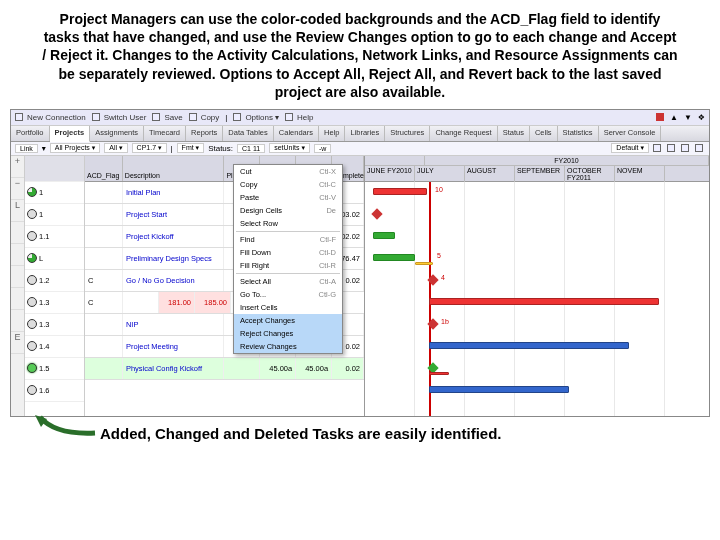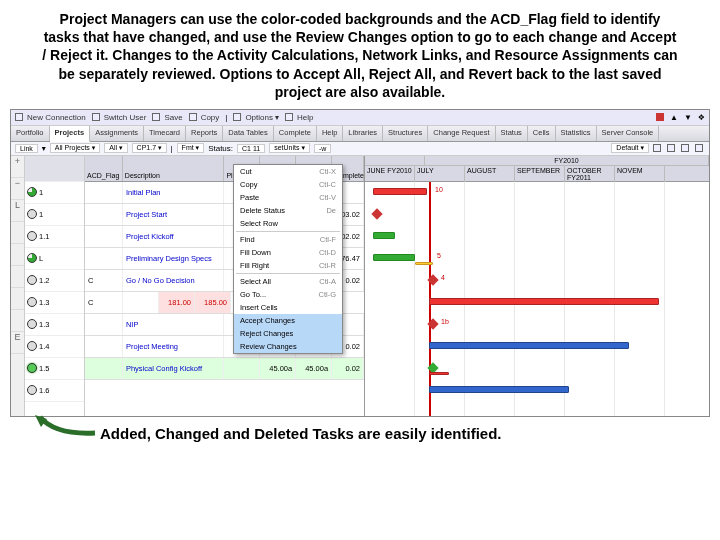--- a/index.html
+++ b/index.html
@@ -98,21 +98,21 @@
     <span>❖</span>
   </div>
 
   <div class="tabs" id="tabs">
       <div class="tab">Portfolio</div>
       <div class="tab active">Projects</div>
       <div class="tab">Assignments</div>
       <div class="tab">Timecard</div>
       <div class="tab">Reports</div>
       <div class="tab">Data Tables</div>
-      <div class="tab">Complete</div>
+      <div class="tab">Calendars</div>
       <div class="tab">Help</div>
       <div class="tab">Libraries</div>
       <div class="tab">Structures</div>
       <div class="tab">Change Request</div>
       <div class="tab">Status</div>
       <div class="tab">Cells</div>
       <div class="tab">Statistics</div>
       <div class="tab">Server Console</div>
     </div>
 
@@ -282,21 +282,21 @@
           </div>
           <div class="ctx-item">
             <span>Copy</span>
             <span style="color: rgb(136, 136, 136);">Ctl-C</span>
           </div>
           <div class="ctx-item">
             <span>Paste</span>
             <span style="color: rgb(136, 136, 136);">Ctl-V</span>
           </div>
           <div class="ctx-item">
-            <span>Delete Status</span>
+            <span>Design Cells</span>
             <span style="color: rgb(136, 136, 136);">De</span>
           </div>
           <div class="ctx-item">
             <span>Select Row</span>
             <span style="color: rgb(136, 136, 136);"></span>
           </div>
           <div class="ctx-sep"></div>
           <div class="ctx-item">
             <span>Find</span>
             <span style="color: rgb(136, 136, 136);">Ctl-F</span>

